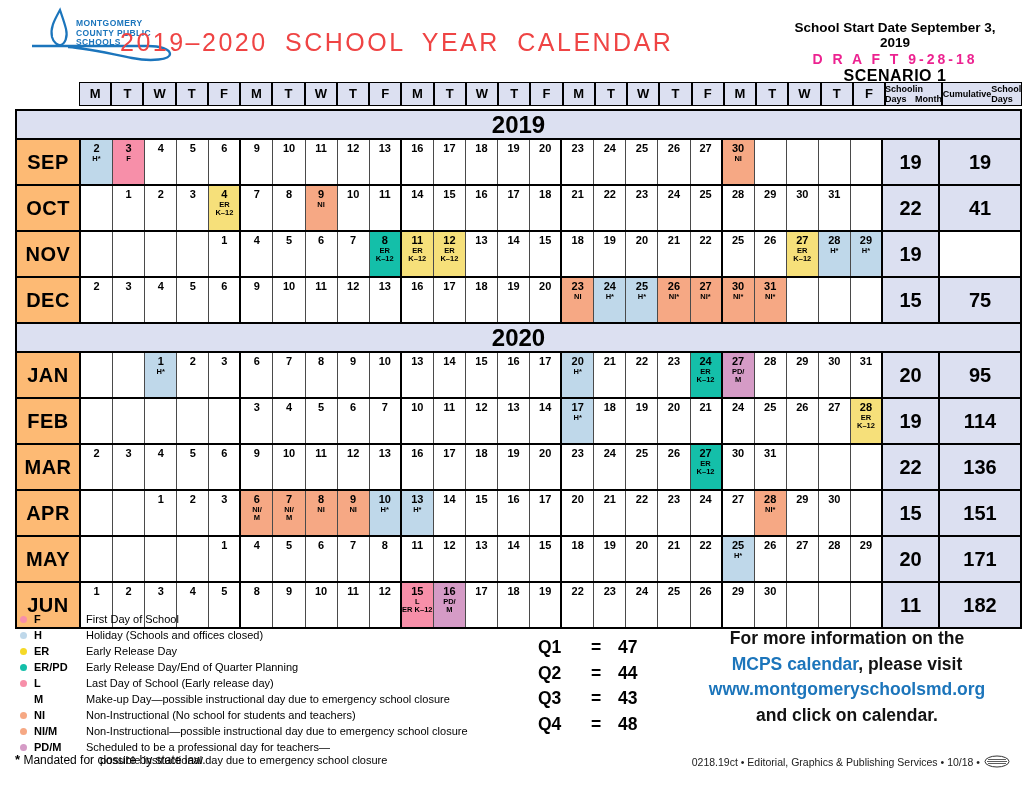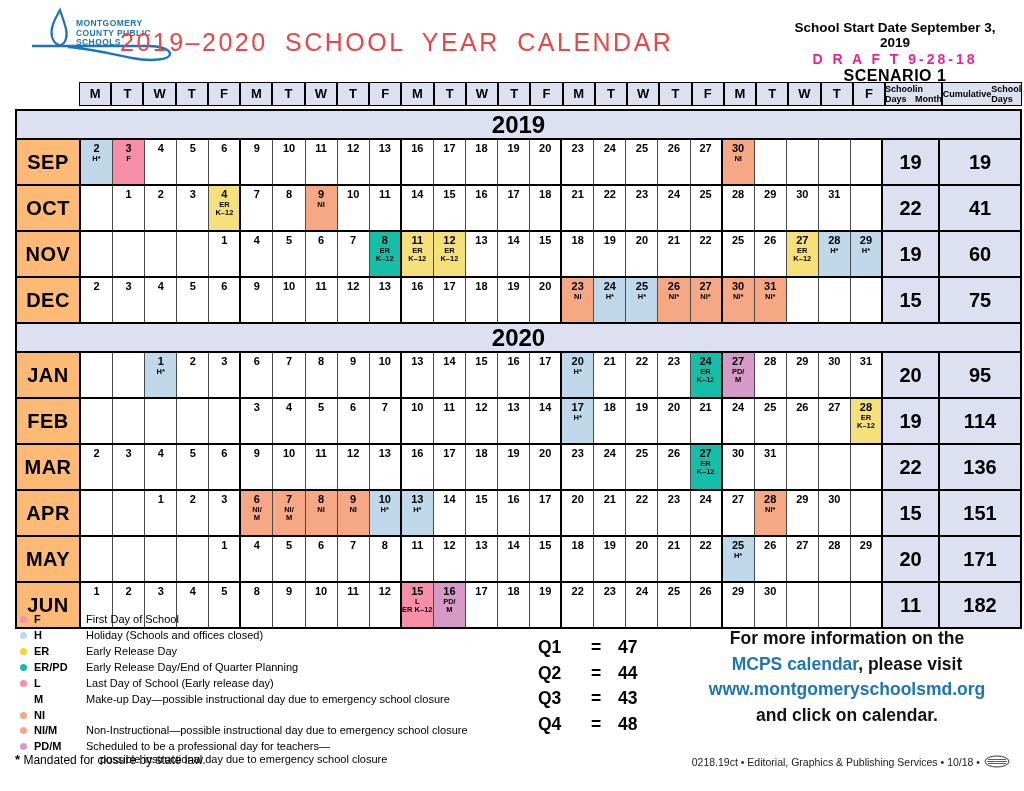--- a/index.html
+++ b/index.html
@@ -357,21 +357,20 @@
           </div>
           <div class="c" style="background: rgb(191, 216, 234);">
             <div class="num">28</div>
             <div class="lab">H*</div>
           </div>
           <div class="c gb" style="background: rgb(191, 216, 234);">
             <div class="num">29</div>
             <div class="lab">H*</div>
           </div>
           <div class="sum">19</div>
-          <div class="sum sum2">60</div>
         </div>
         <div class="grid-row mrow">
           <div class="mname">DEC</div>
           <div class="c">
             <div class="num">2</div>
           </div>
           <div class="c">
             <div class="num">3</div>
           </div>
           <div class="c">
@@ -955,20 +954,23 @@
       <div class="lrow">
         <span class="ldot" style="background: transparent;"></span>
         <span class="lcode">M</span>
         <span class="ldesc">
           <div>Make-up Day—possible instructional day due to emergency school closure</div>
         </span>
       </div>
       <div class="lrow">
         <span class="ldot" style="background: rgb(246, 168, 132);"></span>
         <span class="lcode">NI</span>
+        <span class="ldesc">
+          <div>Non-Instructional (No school for students and teachers)</div>
+        </span>
       </div>
       <div class="lrow">
         <span class="ldot" style="background: rgb(246, 168, 132);"></span>
         <span class="lcode">NI/M</span>
         <span class="ldesc">
           <div>Non-Instructional—possible instructional day due to emergency school closure</div>
         </span>
       </div>
       <div class="lrow">
         <span class="ldot" style="background: rgb(213, 155, 198);"></span>

